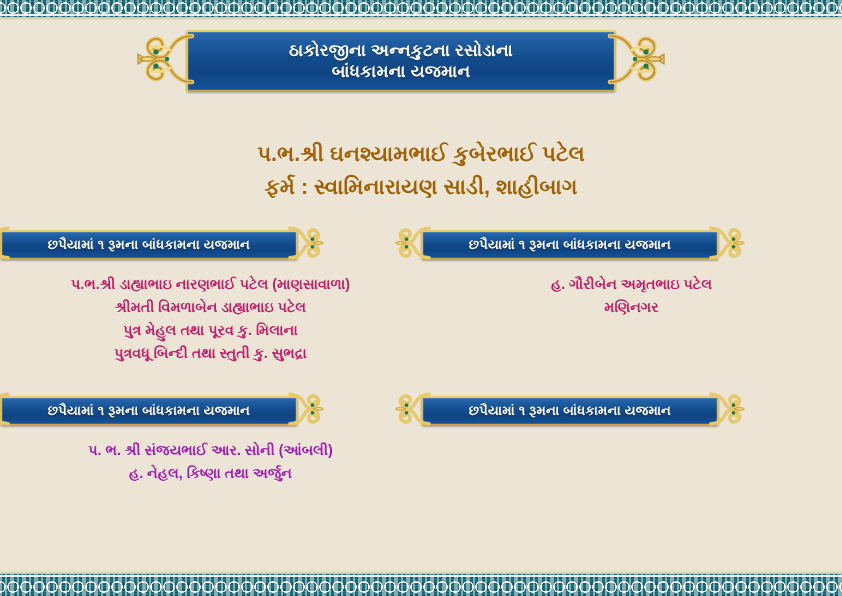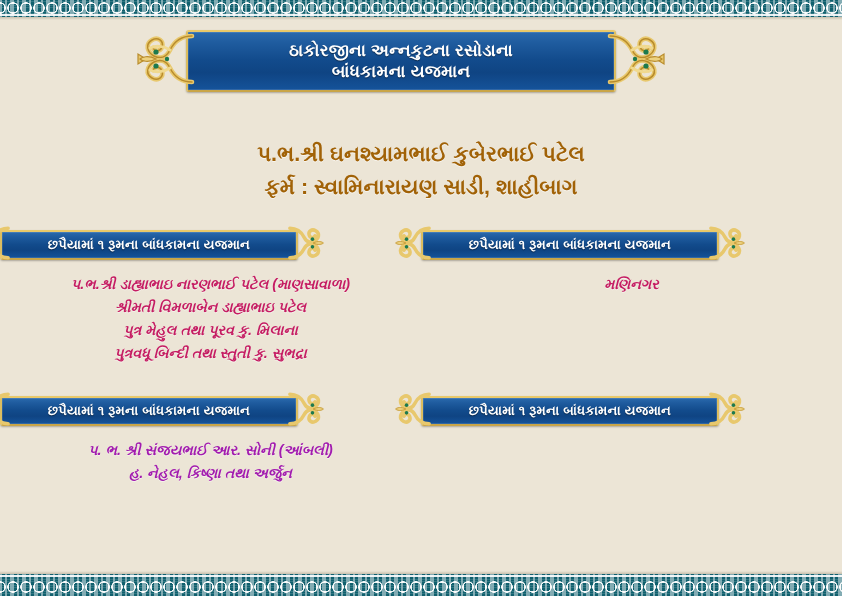--- a/index.html
+++ b/index.html
@@ -161,21 +161,20 @@
   .cell {
     position: absolute;
     width: 421px;
     text-align: center;
   }
   .cell .body {
     margin-top: 11px;
     font-weight: bold;
     font-size: 14.3px;
     line-height: 1.62;
-    font-style: italic;
   }
   .cell .body .ln { display: block; white-space: nowrap; }
 
   .cell.magenta .body { color: #c51d63; text-shadow: 0 1px 0 rgba(255,255,255,0.5); }
   .cell.navy    .body { color: #a21caf; text-shadow: 0 1px 0 rgba(255,255,255,0.5); }
 
   #cell-tl { left: 0px;   top: 228px; }
   #cell-tr { left: 421px; top: 228px; }
   #cell-bl { left: 0px;   top: 394px; }
   #cell-br { left: 421px; top: 394px; }
@@ -310,20 +309,21 @@
               <path d="M20 31 C12 27 6 29 4 31 C6 33 12 35 20 31 Z" fill="#edd27f" stroke="#c79a33" stroke-width="1.4"></path>
             </g>
             <circle cx="21" cy="25" r="2.8" fill="#1d7a4e"></circle>
             <circle cx="21" cy="37" r="2.8" fill="#1d7a4e"></circle>
           </svg>
         </span>
         <div class="rib-text">છપૈયામાં ૧ રૂમના બાંધકામના યજમાન</div>
       </div>
     </div>
     <div class="body">
+      <span class="ln">હ. ગૌરીબેન અમૃતભાઇ પટેલ</span>
       <span class="ln">મણિનગર</span>
     </div>
   </div>
 
   <div class="cell navy" id="cell-bl">
     <div class="ribbon-wrap">
       <div class="ribbon">
         <span class="orn left">
           <svg width="40" height="40" viewBox="0 0 62 62">
             <g fill="none">

